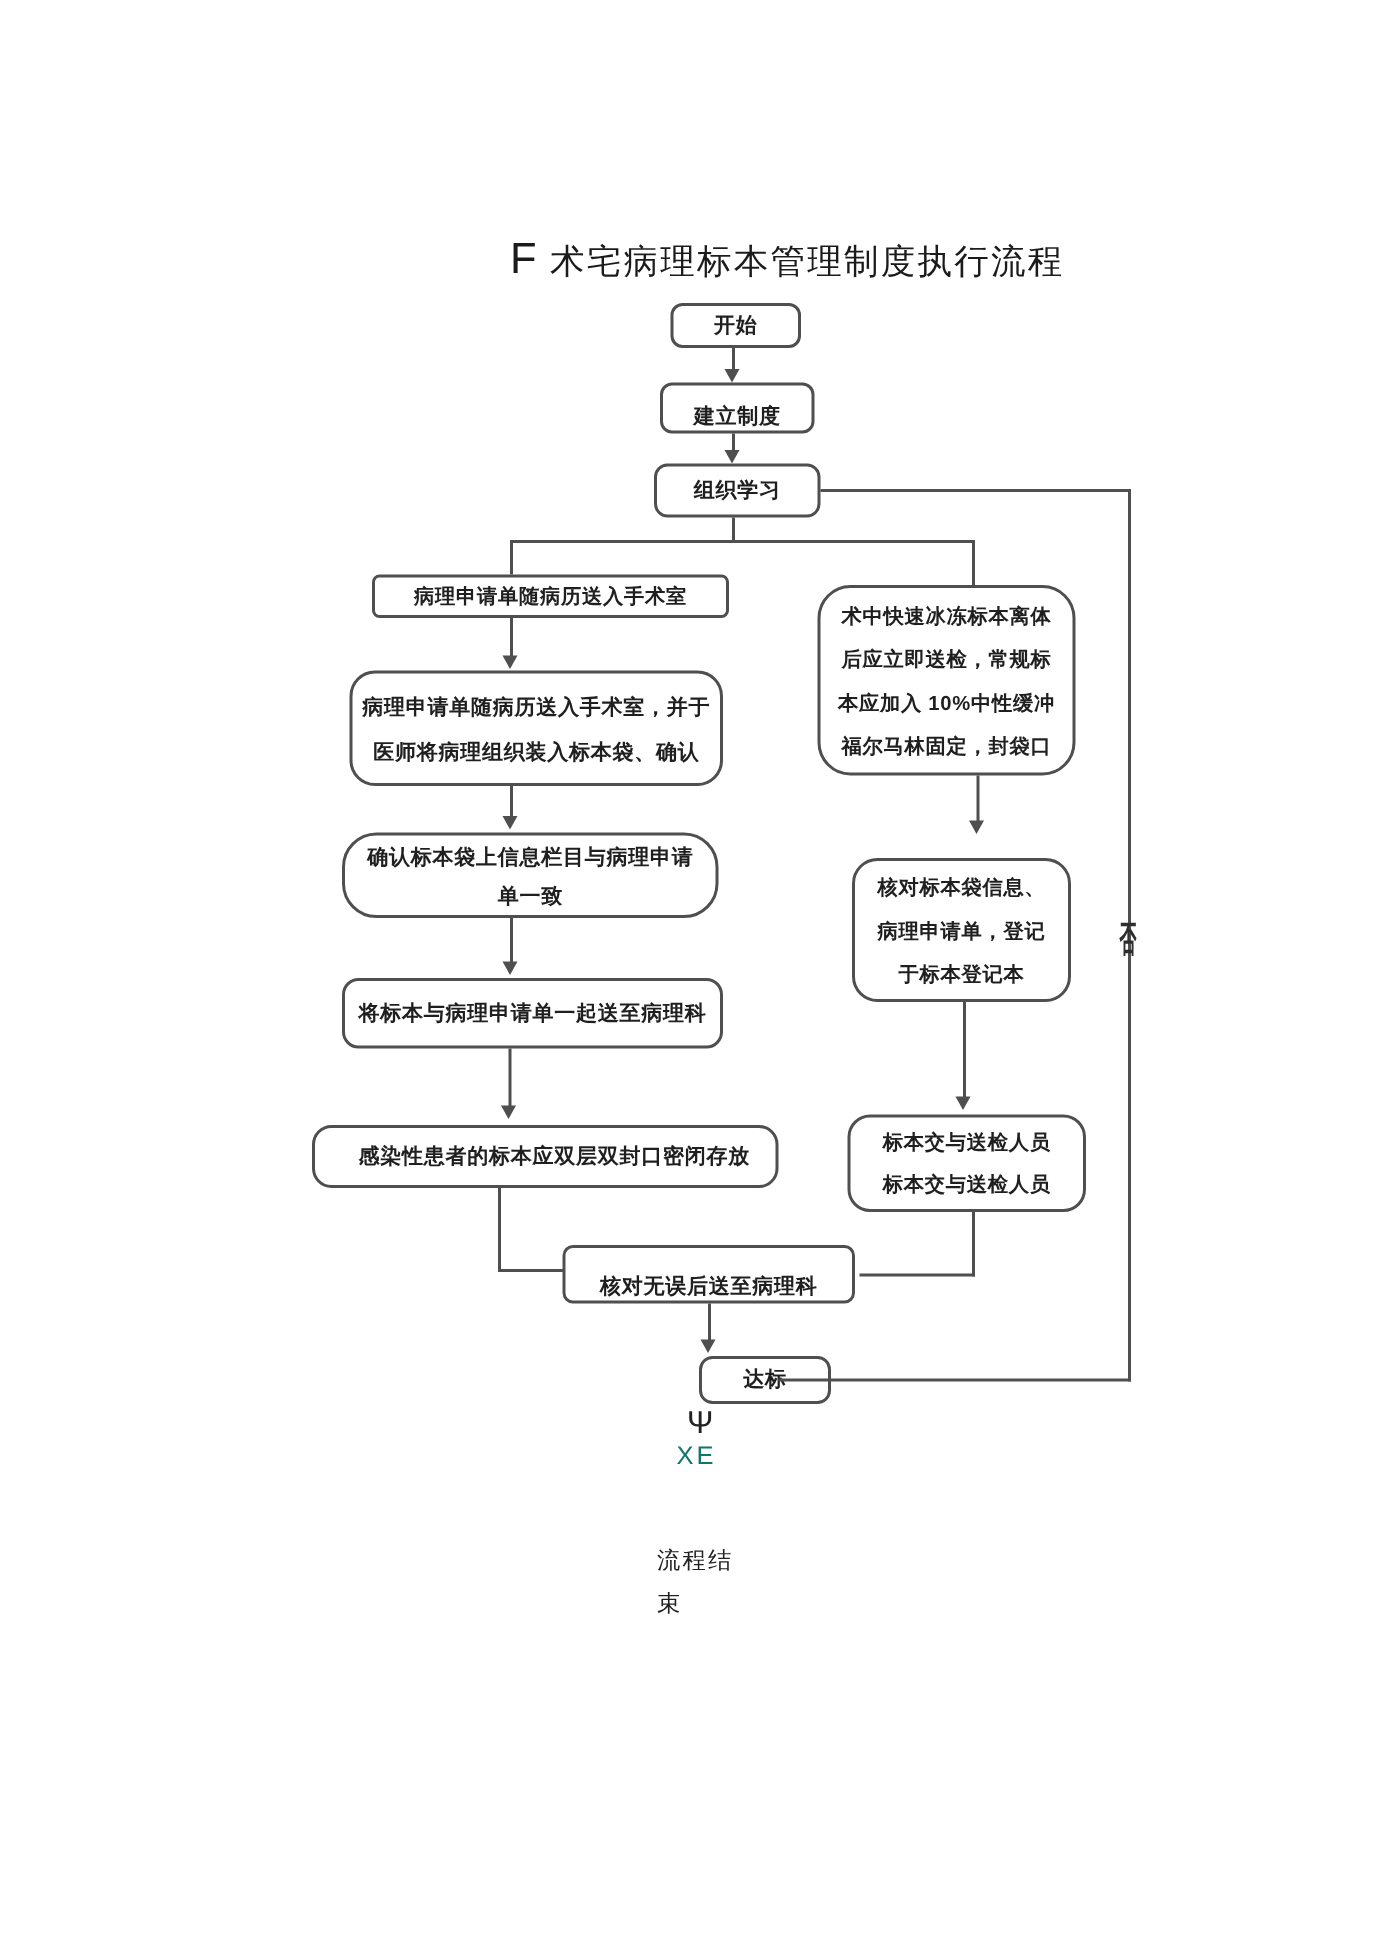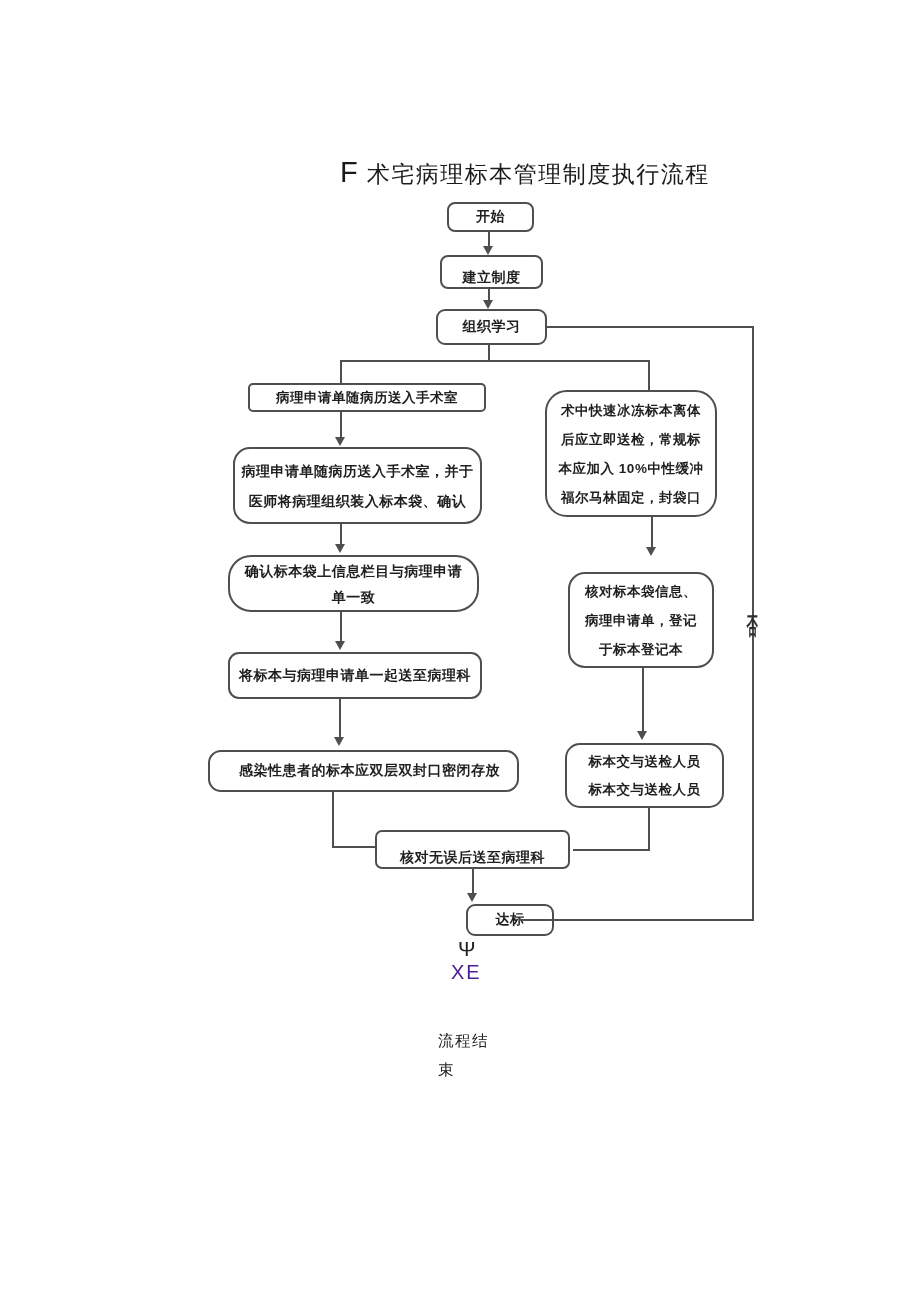--- a/index.html
+++ b/index.html
@@ -40,21 +40,21 @@
     border-top:9px solid var(--line,#4f4f4f);
   }
   .ln{display:block;}
   .tiny-label{
     position:absolute;left:743px;top:612px;width:18px;height:30px;
     font-size:14px;color:#2e2e2e;font-weight:600;
     transform:scale(0.8,1.7);transform-origin:center;
     display:flex;align-items:center;justify-content:center;
   }
   .sym-psi{position:absolute;left:458px;top:937px;font-size:21px;color:#222;}
-  .sym-xe{position:absolute;left:451px;top:961px;font-size:20px;letter-spacing:2px;color:#4c1d95;}
+  .sym-xe{position:absolute;left:451px;top:961px;font-size:17px;letter-spacing:2px;color:#0f766e;}
   .end-text{position:absolute;left:438px;top:1026px;font-size:15.5px;line-height:29px;letter-spacing:1.5px;color:#222;}
 </style>
 </head>
 <body>
 
 <div class="page">
 
   <div class="title">
     <span class="prefix">F</span>
     <span class="main">术宅病理标本管理制度执行流程</span>

